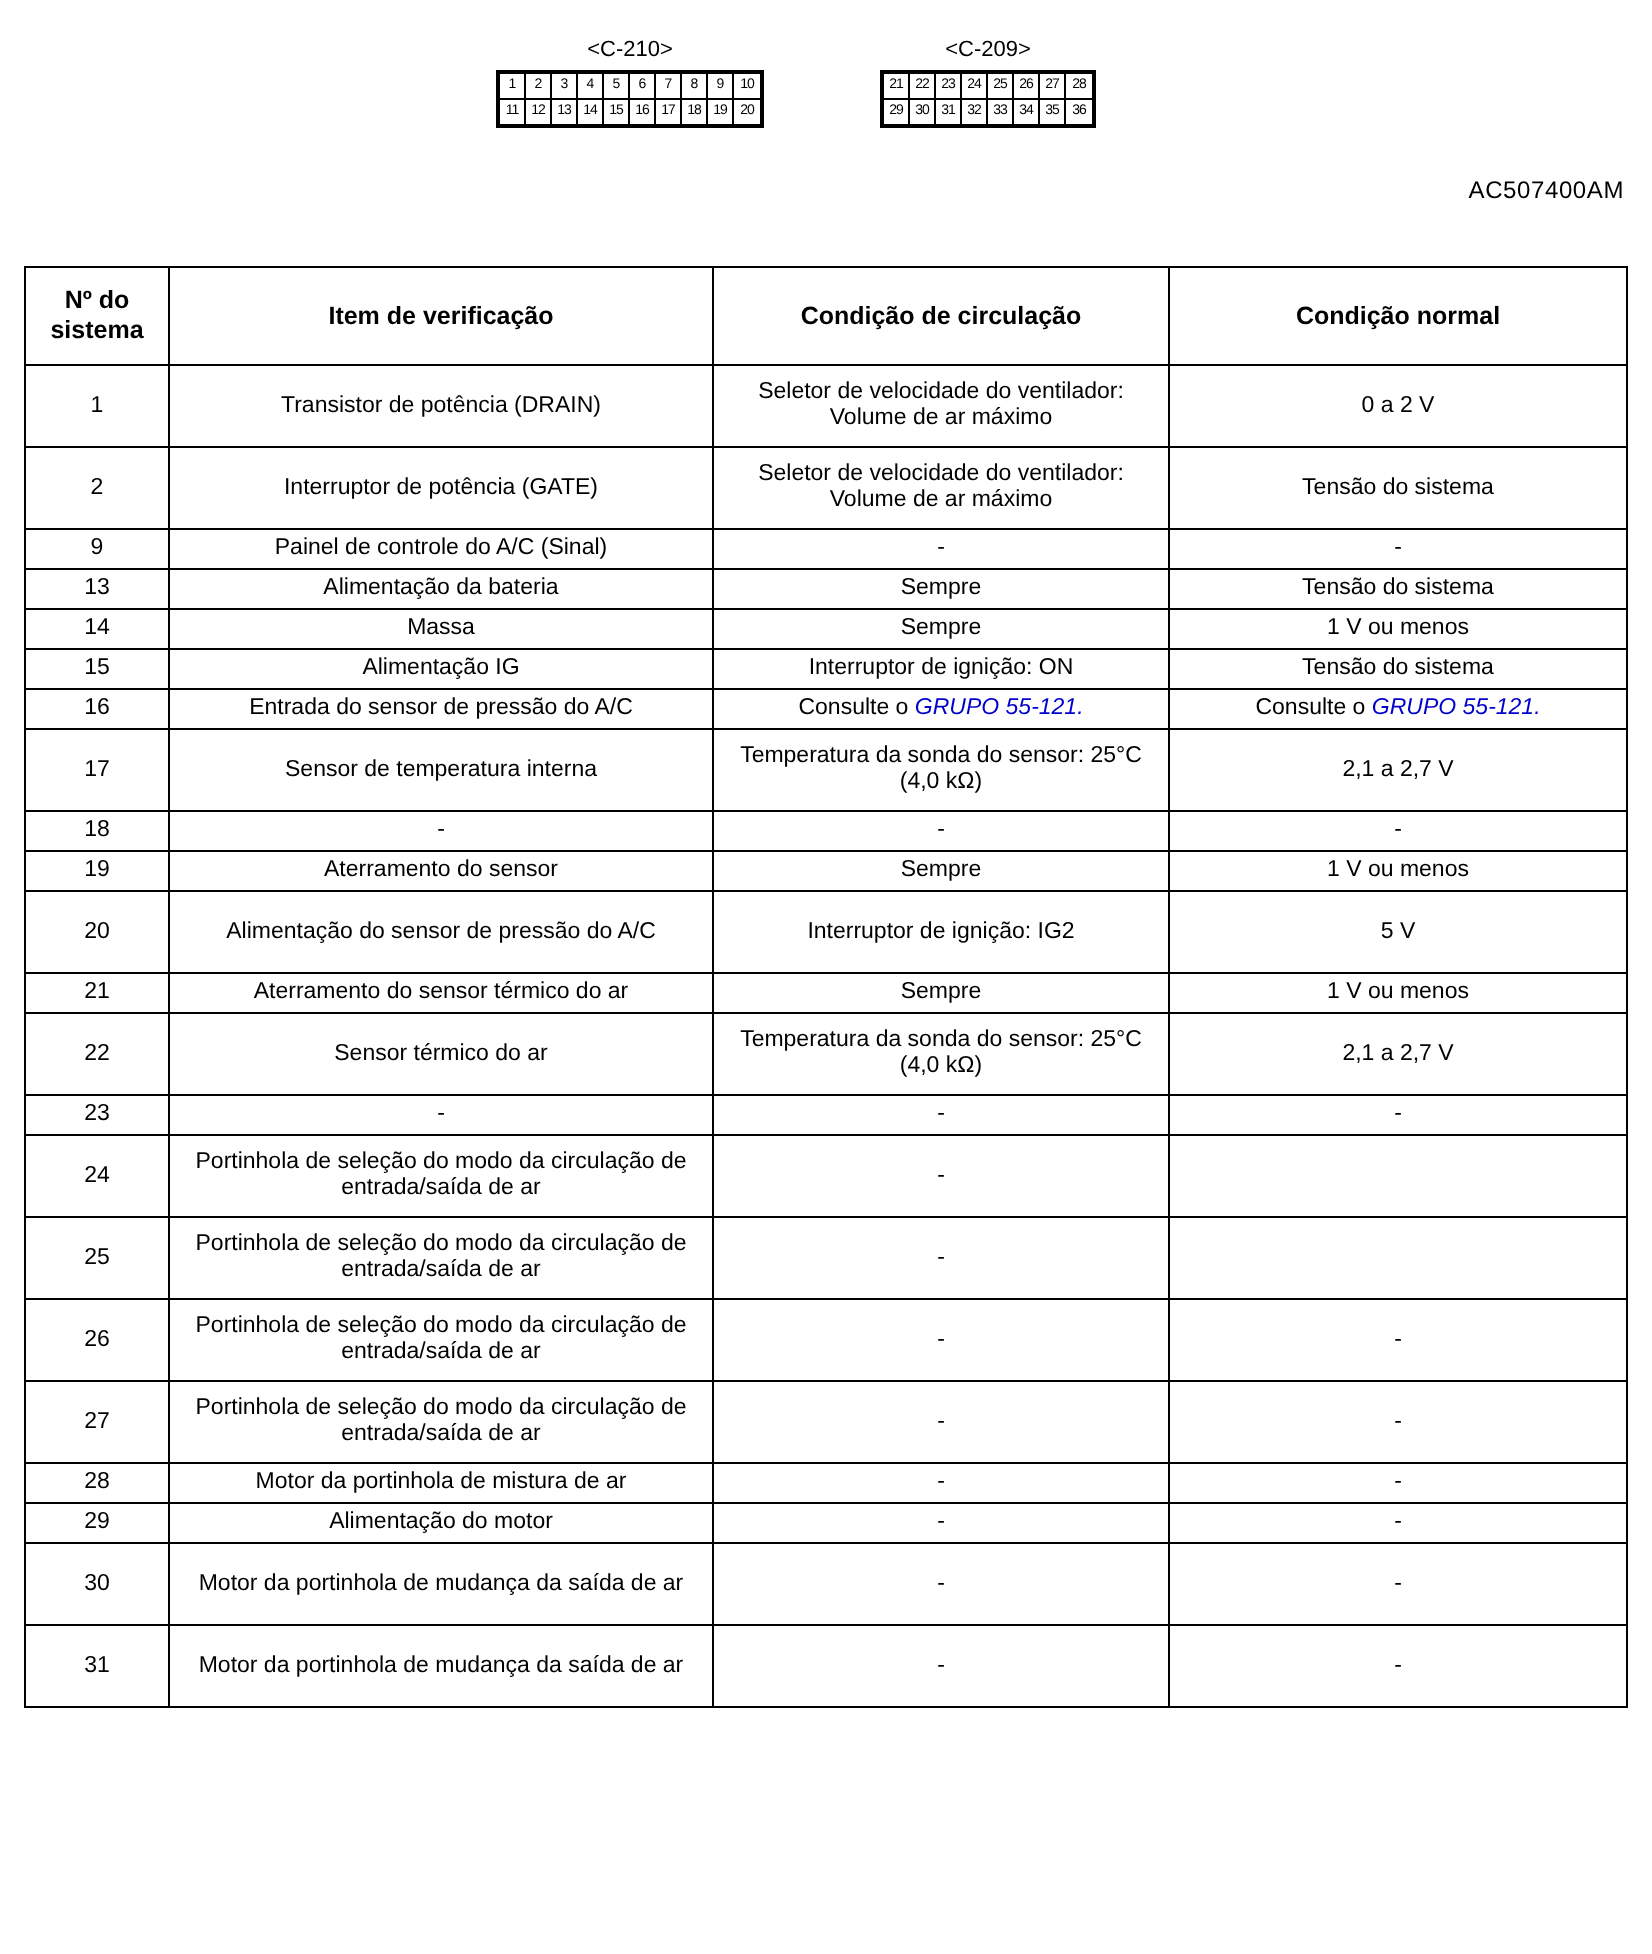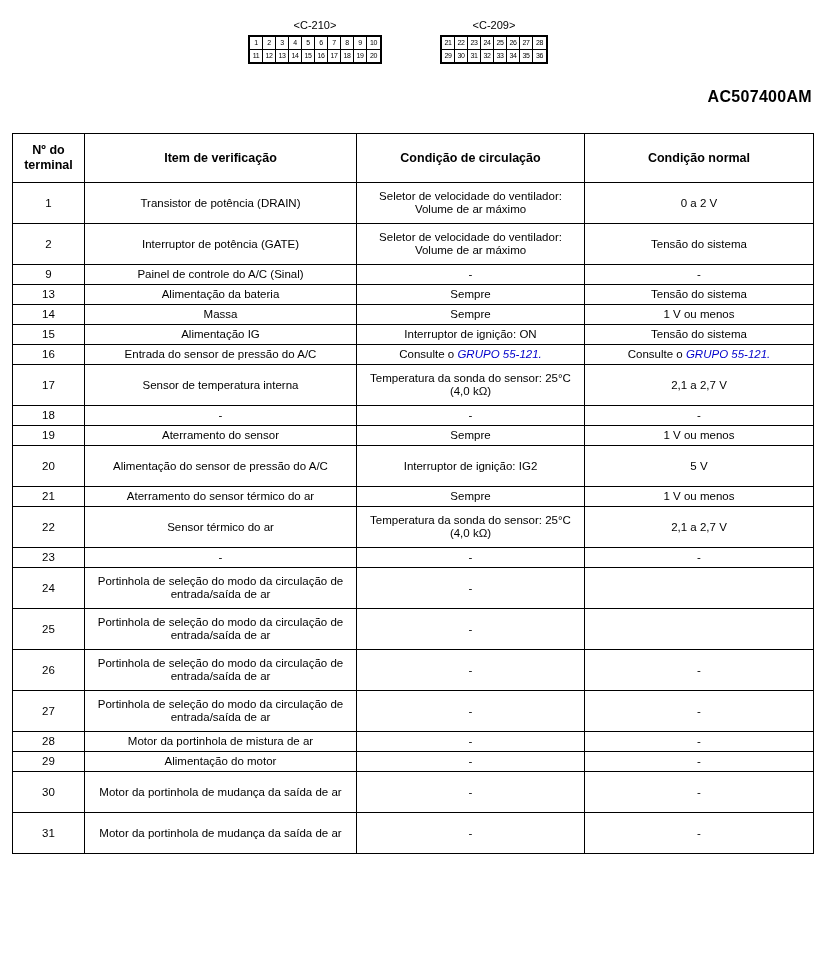--- a/index.html
+++ b/index.html
@@ -57,22 +57,22 @@
   }
   .pin:last-child { border-right: none; }
 
   .conn-210 { left: 248px; top: 18px; }
   .conn-209 { left: 440px; top: 18px; }
 
   .doc-code {
     position: absolute;
     right: 14px;
     top: 88px;
-    font-size: 16px;
-    font-weight: bold;
+    font-size: 12px;
+    font-weight: normal;
     letter-spacing: 0.3px;
   }
 
   
   .table-wrap {
     position: absolute;
     left: 12px;
     top: 133px;
     width: 801px;
   }
@@ -171,21 +171,21 @@
 <div class="table-wrap">
   <table class="spec">
     <colgroup>
       <col class="c1">
         <col class="c2">
         <col class="c3">
         <col class="c4">
     </colgroup>
     <thead>
       <tr>
-        <th>Nº do terminal</th>
+        <th>Nº do sistema</th>
         <th>Item de verificação</th>
         <th>Condição de circulação</th>
         <th>Condição normal</th>
       </tr>
     </thead>
     <tbody>
       <tr class="tall">
         <td class="term">1</td>
         <td>Transistor de potência (DRAIN)</td>
         <td>Seletor de velocidade do ventilador: Volume de ar máximo</td>

